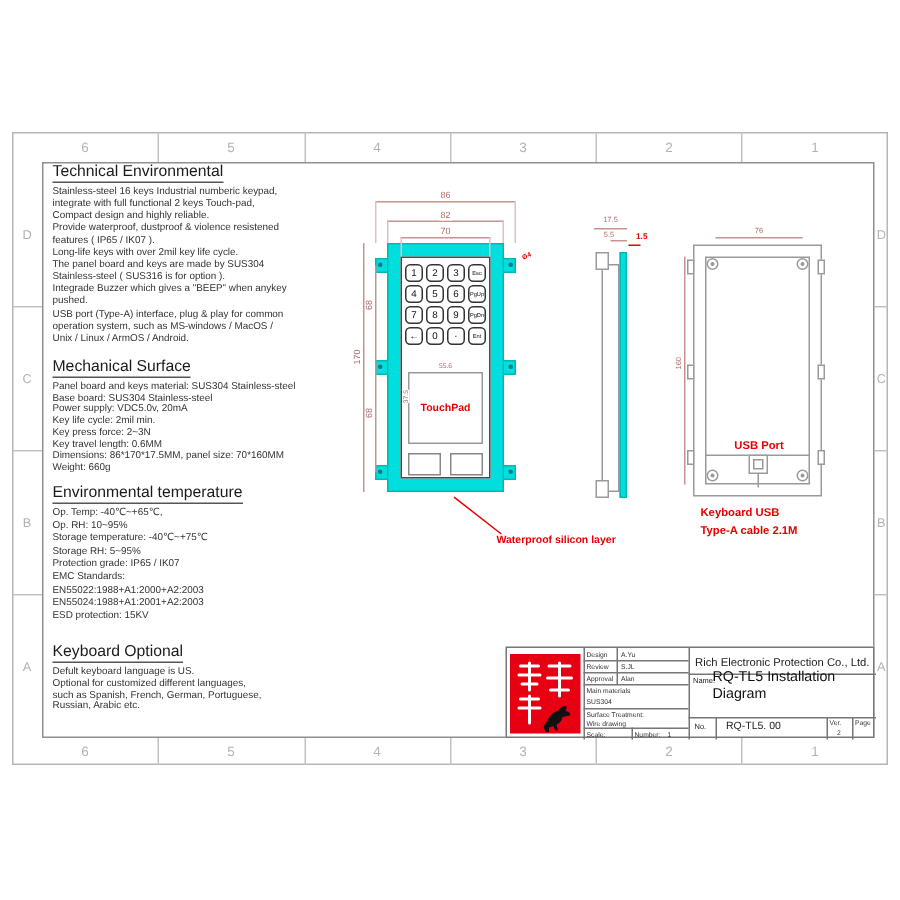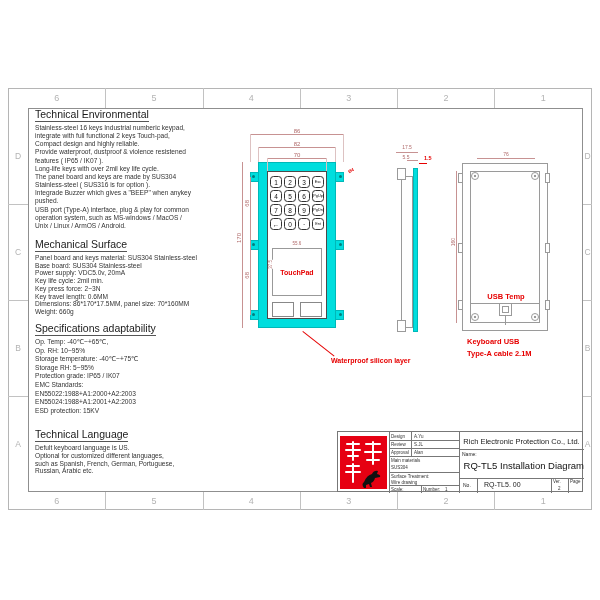--- a/index.html
+++ b/index.html
@@ -50,21 +50,21 @@
   .screw{position:absolute;width:8px;height:8px;border:1px solid #9a9a9a;border-radius:50%;background:radial-gradient(circle,#9a9a9a 1px,transparent 1.6px);}
   .notch{position:absolute;width:5px;height:10px;border:1px solid #9a9a9a;background:#fff;}
   
   .tblock{position:absolute;left:337px;top:431px;width:246px;height:61px;border:1px solid #777;background:#fff;}
   .tb-h{position:absolute;height:1px;background:#777;}
   .tb-v{position:absolute;width:1px;background:#777;}
   .tb-s{position:absolute;font-size:4.5px;color:#333;white-space:nowrap;}
   .tb-m{position:absolute;font-size:5px;color:#222;white-space:nowrap;}
   .logo{position:absolute;left:2px;top:4px;width:47px;height:53px;background:#e60012;}
   .company{position:absolute;left:121px;top:5px;width:125px;text-align:center;font-size:7.5px;color:#222;}
-  .dtitle{position:absolute;left:121px;top:28px;width:125px;text-align:right;font-size:9.5px;color:#111;}
+  .dtitle{position:absolute;left:121px;top:14px;width:125px;text-align:left;font-size:9.5px;color:#111;padding-left:16px;}
 </style>
 </head>
 <body>
 
 <div class="frame-outer"></div>
 <div class="frame-inner"></div>
 <div class="zone-cols" style="top:89px;">
     <span class="zc">6</span>
     <span class="zc">5</span>
     <span class="zc">4</span>
@@ -131,34 +131,34 @@
     <div class="ln">Panel board and keys material: SUS304 Stainless-steel</div>
     <div class="ln">Base board: SUS304 Stainless-steel</div>
     <div class="ln">Power supply: VDC5.0v, 20mA</div>
     <div class="ln">Key life cycle: 2mil min.</div>
     <div class="ln">Key press force: 2~3N</div>
     <div class="ln">Key travel length: 0.6MM</div>
     <div class="ln">Dimensions: 86*170*17.5MM, panel size: 70*160MM</div>
     <div class="ln">Weight: 660g</div>
   </div>
 
-<div class="sec-title" style="left:35px;top:322px;">Specifications adaptability</div>
+<div class="sec-title" style="left:35px;top:322px;">Environmental temperature</div>
 <div class="sec-lines lh-env" style="left:35px;top:338px;">
     <div class="ln">Op. Temp: -40℃~+65℃,</div>
     <div class="ln">Op. RH: 10~95%</div>
     <div class="ln">Storage temperature: -40℃~+75℃</div>
     <div class="ln">Storage RH: 5~95%</div>
     <div class="ln">Protection grade: IP65 / IK07</div>
     <div class="ln">EMC Standards:</div>
     <div class="ln">EN55022:1988+A1:2000+A2:2003</div>
     <div class="ln">EN55024:1988+A1:2001+A2:2003</div>
     <div class="ln">ESD protection: 15KV</div>
   </div>
 
-<div class="sec-title" style="left:35px;top:428px;">Technical Language</div>
+<div class="sec-title" style="left:35px;top:428px;">Keyboard Optional</div>
 <div class="sec-lines lh-kb" style="left:35px;top:444px;">
     <div class="ln">Defult keyboard language is US.</div>
     <div class="ln">Optional for customized different languages,</div>
     <div class="ln">such as Spanish, French, German, Portuguese,</div>
     <div class="ln">Russian, Arabic etc.</div>
   </div>
 
 <div>
   <div class="tab" style="left:250px;top:172px;width:9px;height:10px;"></div>
   <div class="tab" style="left:250px;top:240px;width:9px;height:10px;"></div>
@@ -245,21 +245,21 @@
   <div class="notch" style="left:545px;top:243px;"></div>
   <div class="notch" style="left:545px;top:300px;"></div>
   <div class="screw" style="left:471px;top:172px;"></div>
   <div class="screw" style="left:531px;top:172px;"></div>
   <div class="screw" style="left:471px;top:313px;"></div>
   <div class="screw" style="left:531px;top:313px;"></div>
   <div class="gline-h" style="left:470px;top:303px;width:70px;"></div>
   <div class="outline" style="left:499px;top:303px;width:13px;height:13px;"></div>
   <div class="outline" style="left:502px;top:306px;width:7px;height:7px;"></div>
   <div class="gline-v" style="left:505px;top:316px;height:9px;"></div>
-  <div class="redtext" style="left:476px;top:292px;width:60px;text-align:center;font-size:7.5px;">USB Temp</div>
+  <div class="redtext" style="left:476px;top:292px;width:60px;text-align:center;font-size:7.5px;">USB Port</div>
   <div class="hl" style="left:477px;top:158px;width:58px;"></div>
   <div class="dimlabel" style="left:506px;top:151px;font-size:5px;">76</div>
   <div class="vl" style="left:456px;top:171px;height:152px;"></div>
   <div class="dimlabel-v" style="left:450px;top:238px;font-size:5px;">160</div>
   <div class="redtext" style="left:467px;top:336px;font-size:7.5px;line-height:12px;">
       <div>Keyboard USB</div>
       <div>Type-A cable 2.1M</div>
     </div>
 </div>
 

